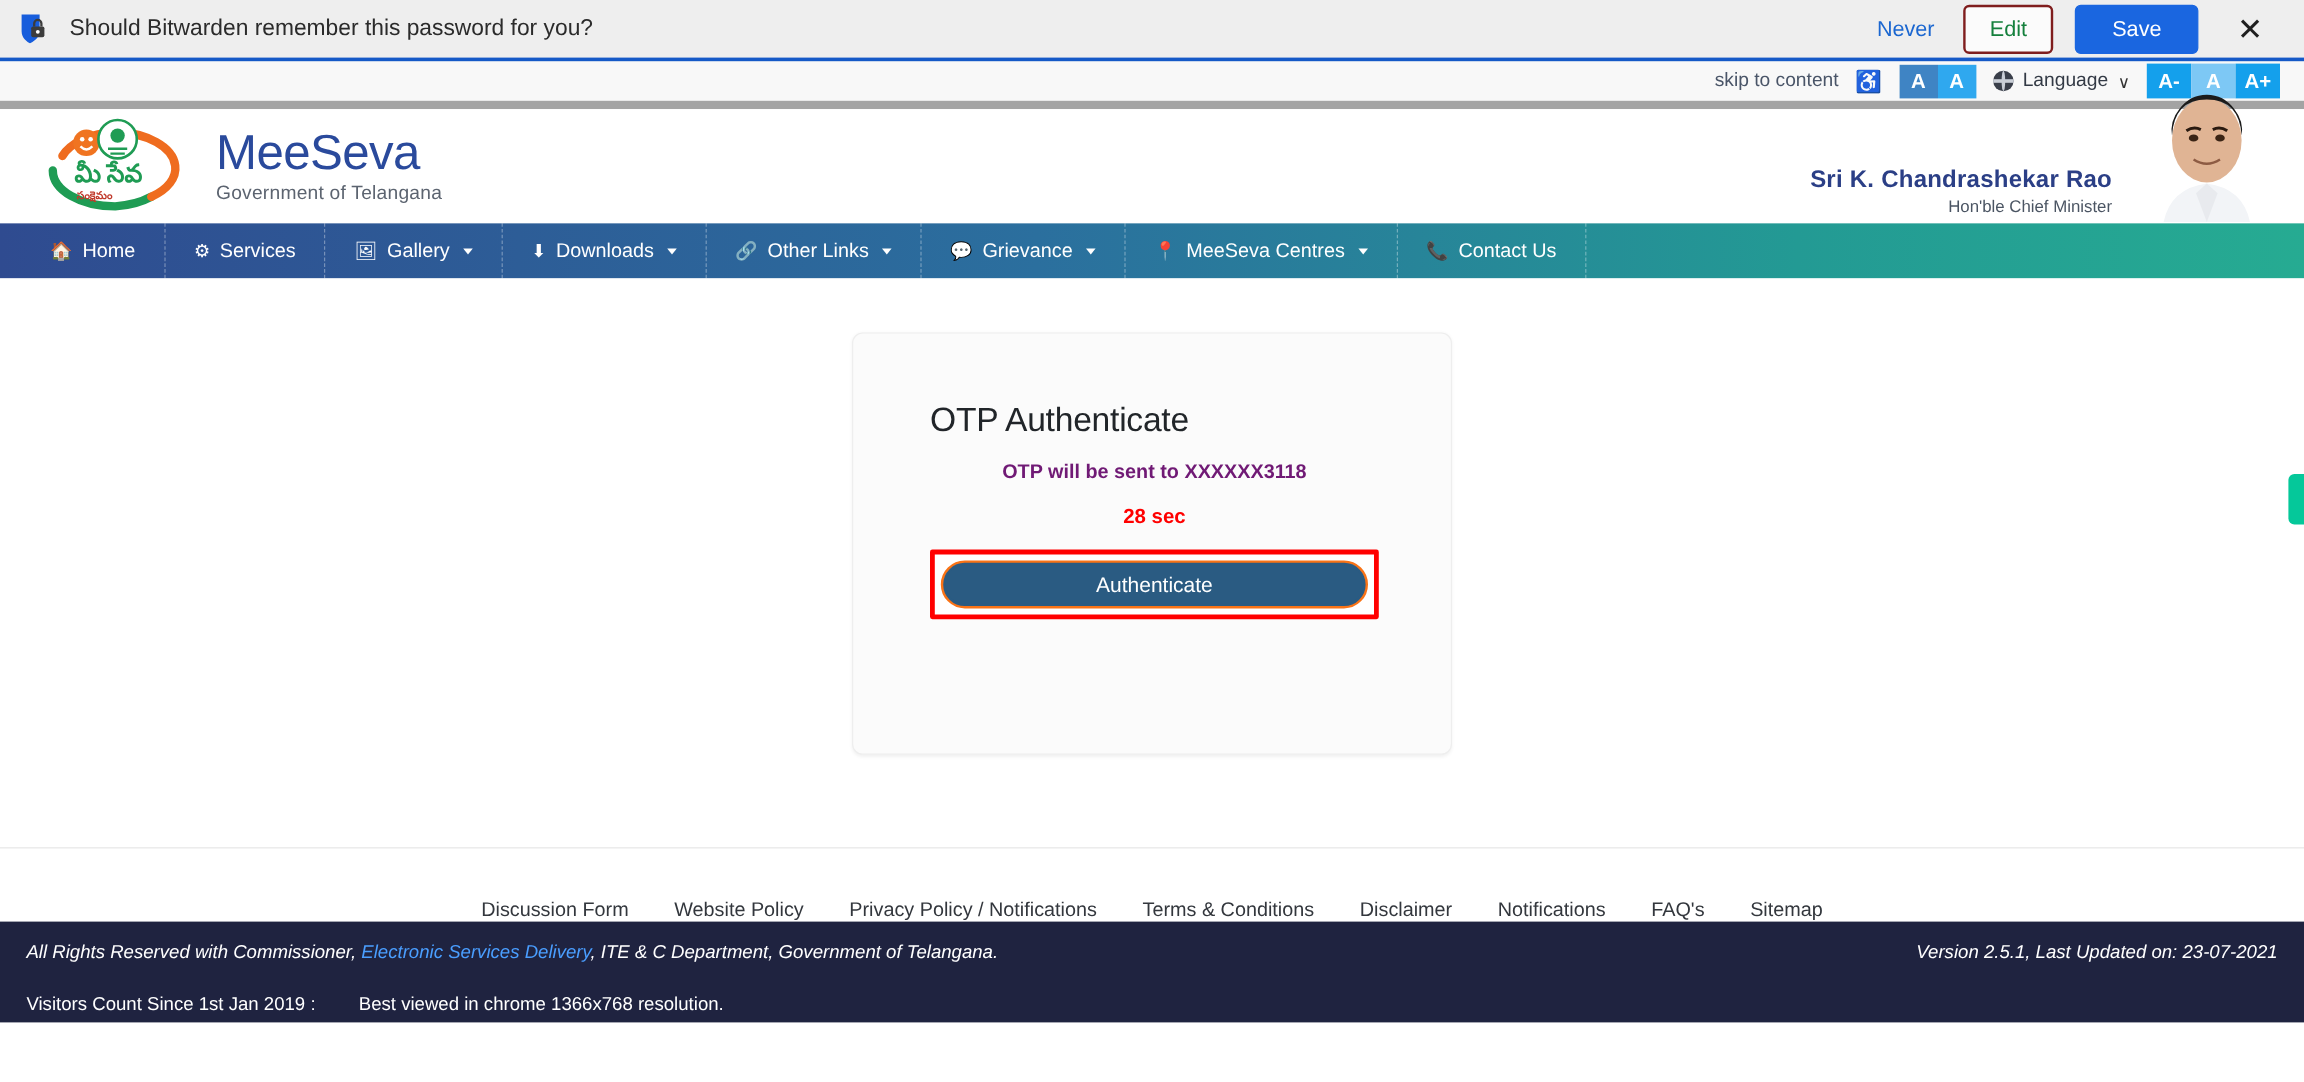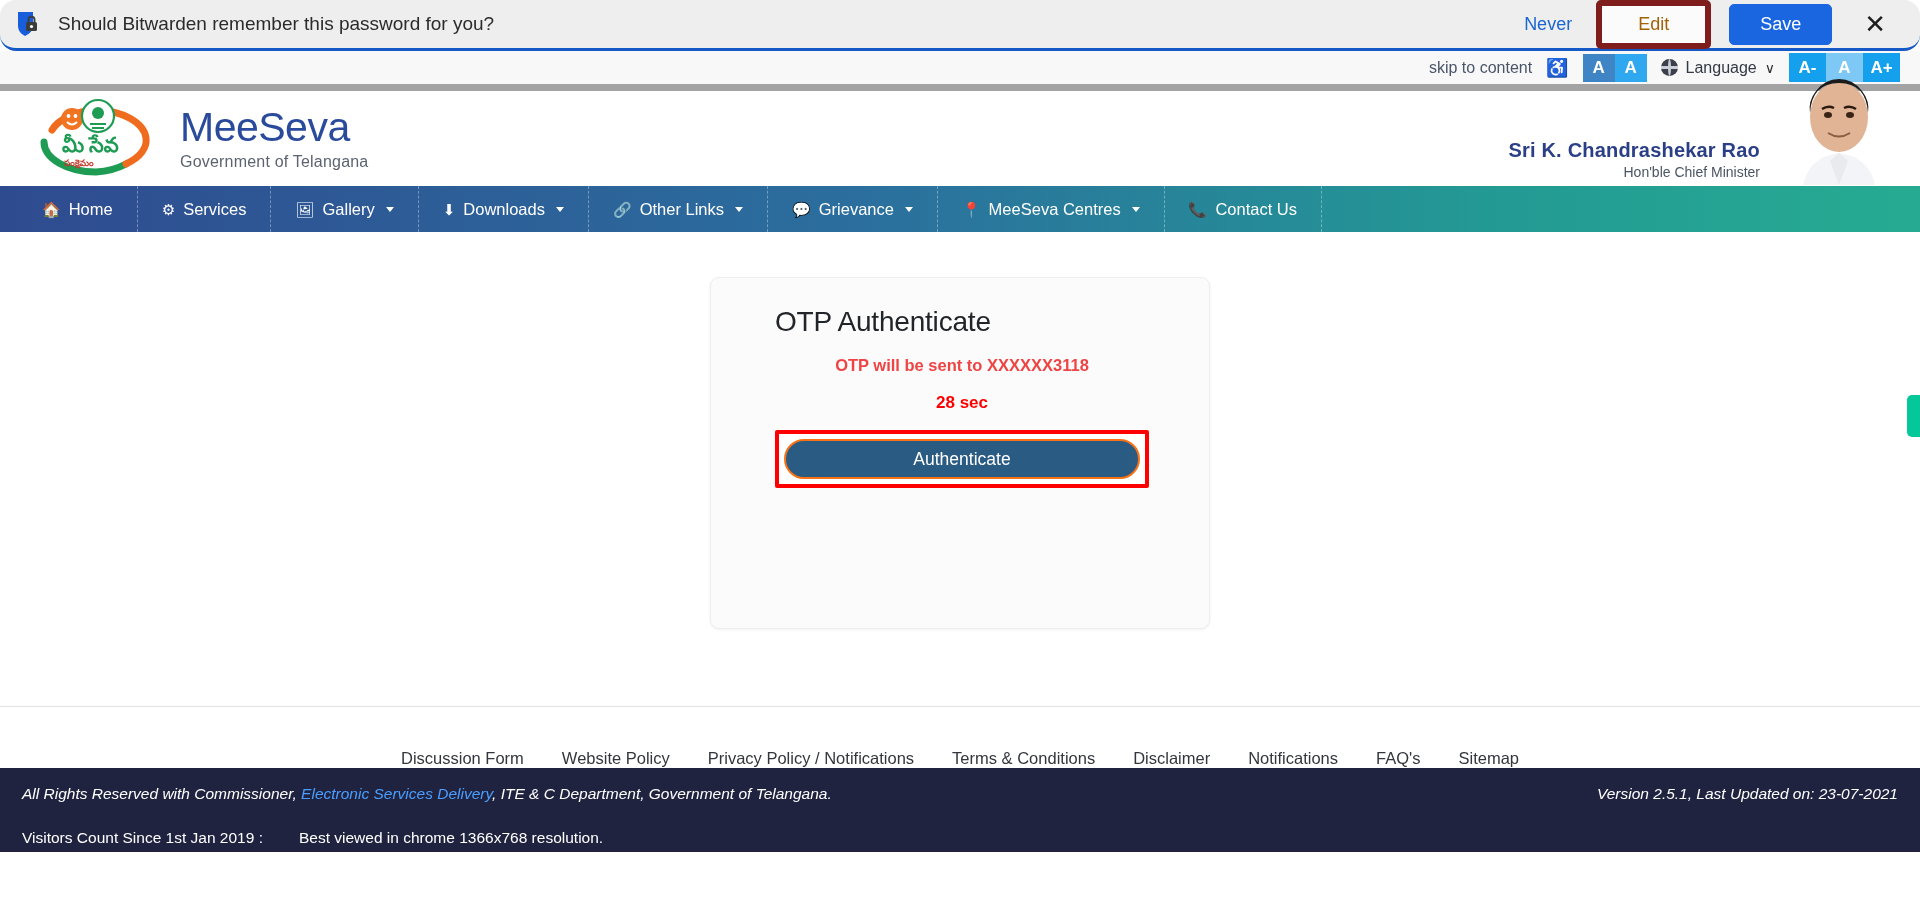--- a/index.html
+++ b/index.html
@@ -12,43 +12,42 @@
 
   
   .bw-bar {
     height: 51px;
     background: #eeeeee;
     display: flex;
     align-items: center;
     padding: 0 28px 0 14px;
     border-bottom: 3px solid #1559c7;
     position: relative;
-    border-radius: 16px;
   }
   .bw-icon {
     width: 30px; height: 30px;
     flex: 0 0 30px;
     position: relative;
     margin-right: 14px;
   }
   .bw-icon svg { display: block; }
   .bw-text {
     font-size: 19px;
     color: #2b2b2b;
     flex: 1;
   }
   .bw-actions { display: flex; align-items: center; gap: 18px; }
   .bw-never {
     color: #1a66d0; font-size: 18px; cursor: pointer;
     padding: 4px 6px;
   }
   .bw-edit {
-    font-size: 18px; color: #a16207;
-    background: #fbfbfb; border: 6px solid #7f1d1d;
-    border-radius: 5px; padding: 8px 36px; cursor: pointer;
+    font-size: 18px; color: #15803d;
+    background: #fbfbfb; border: 2px solid #7f1d1d;
+    border-radius: 5px; padding: 8px 20px; cursor: pointer;
   }
   .bw-save {
     font-size: 18px; color: #ffffff;
     background: #1a66e0; border: 1px solid #1a66e0;
     border-radius: 5px; padding: 9px 30px; cursor: pointer;
   }
   .bw-close {
     font-size: 26px; color: #1e1e1e; cursor: pointer;
     line-height: 1; padding: 2px 6px; font-weight: 400;
     margin-left: 8px;
@@ -164,28 +163,28 @@
     display: flex; align-items: flex-start; justify-content: center;
     padding-top: 45px;
     position: relative;
   }
   .otp-card {
     width: 500px; min-height: 352px;
     background: #fbfbfb;
     border: 1px solid #eeeeee;
     border-radius: 9px;
     box-shadow: 0 1px 3px rgba(0,0,0,0.06);
-    padding: 28px 60px 0 64px;
+    padding: 56px 60px 0 64px;
   }
   .otp-title {
     font-size: 28px; color: #212529; font-weight: 400;
     margin-bottom: 18px; letter-spacing: -0.2px;
   }
   .otp-msg {
-    font-size: 16.5px; color: #ef4444; font-weight: 700;
+    font-size: 16.5px; color: #701a75; font-weight: 700;
     text-align: center; margin-bottom: 18px;
   }
   .otp-timer {
     font-size: 17px; color: #ff0000; font-weight: 700;
     text-align: center; margin-bottom: 17px;
   }
   .otp-inputrow {
     display: flex; align-items: stretch;
     box-shadow: 0 0 0 3px rgba(110,180,245,0.25);
     border-radius: 9px;

